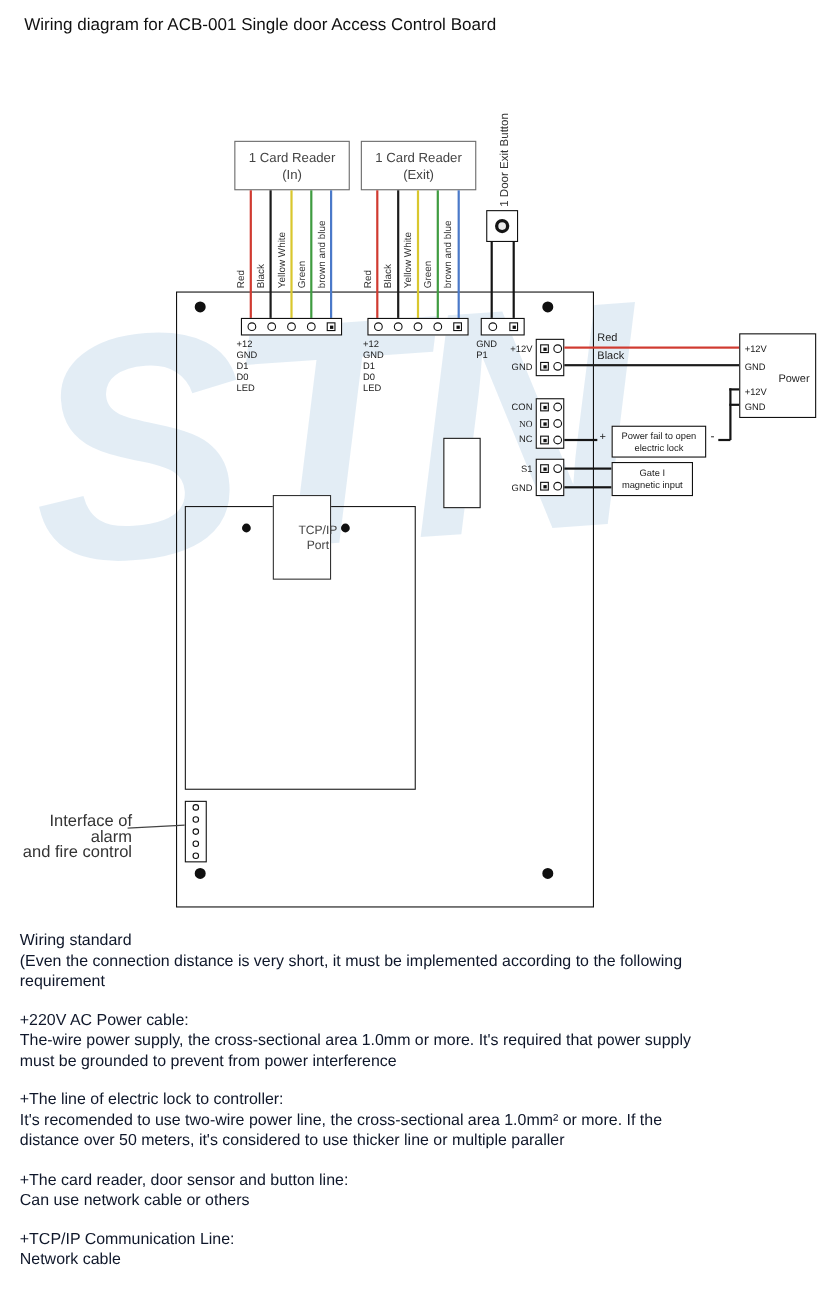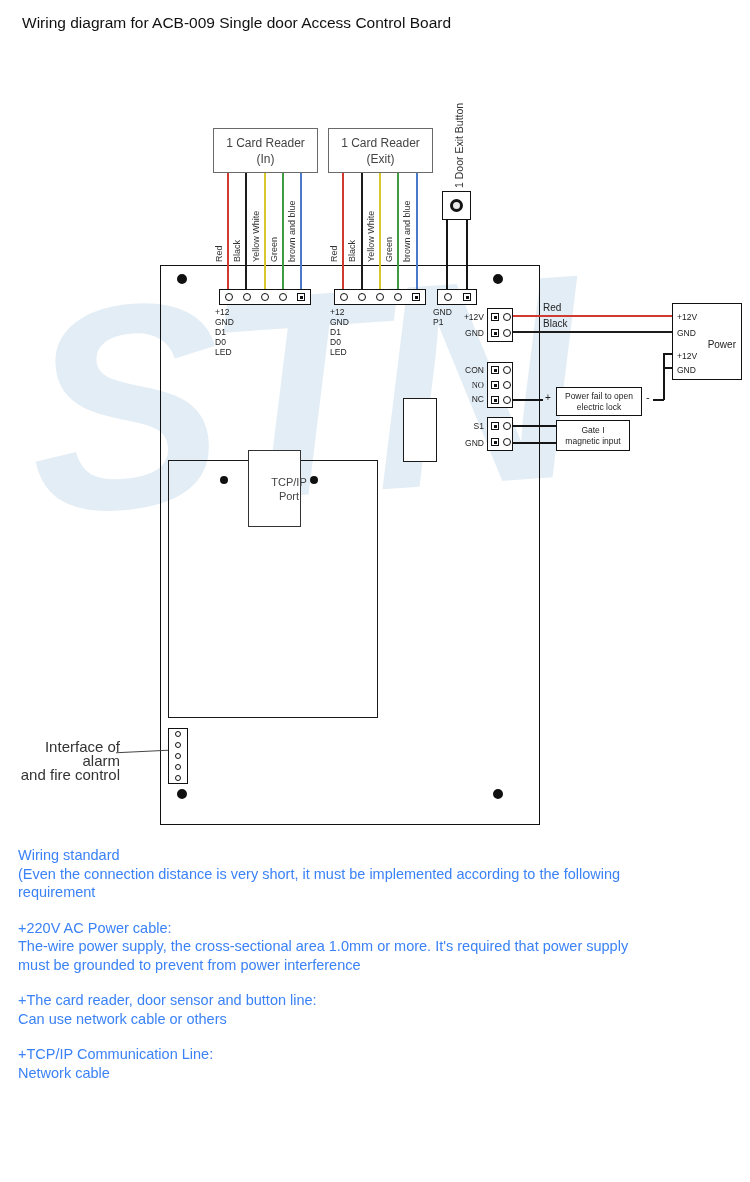--- a/index.html
+++ b/index.html
@@ -30,31 +30,31 @@
   .rlabel { position:absolute; width:34px; text-align:right; font-size:8.5px; color:#222; }
   .wbox { position:absolute; border:1px solid #111; background:#fff; }
   .ctext { display:flex; flex-direction:column; align-items:center; justify-content:center; text-align:center; }
   .small-text { font-size:8.5px; color:#222; line-height:11px; }
   .btn-box { position:absolute; left:442px; top:191px; width:29px; height:29px; border:1.5px solid #111;
              display:flex; align-items:center; justify-content:center; background:#fff; }
   .btn-circle { width:13px; height:13px; border:3px solid #141414; border-radius:50%; background:#e9e9e9; }
   .alarm-conn { position:absolute; left:168px; top:728px; width:20px; height:56px; border:1.5px solid #111;
                 display:flex; flex-direction:column; align-items:center; justify-content:space-around; background:#fff; }
   .dot-c { width:6px; height:6px; border:1px solid #111; border-radius:50%; background:#fff; }
-  .notes { position:absolute; left:18px; top:846px; width:722px; font-size:14.5px; line-height:18.5px; color:#3b82f6; }
+  .notes { position:absolute; left:18px; top:846px; width:722px; font-size:14.5px; line-height:18.5px; color:#0f172a; }
   .notes p { white-space:pre-line; margin:0 0 17px 0; }
 </style>
 </head>
 <body>
 
 <div class="stage">
 
   <div class="watermark" style="z-index:0;">STN</div>
 
-  <div class="page-title">Wiring diagram for ACB-009 Single door Access Control Board</div>
+  <div class="page-title">Wiring diagram for ACB-001 Single door Access Control Board</div>
 
   <div class="board"></div>
   <div class="hole" style="left:177px; top:274px;"></div>
   <div class="hole" style="left:493px; top:274px;"></div>
   <div class="hole" style="left:177px; top:789px;"></div>
   <div class="hole" style="left:493px; top:789px;"></div>
 
   <div class="obox" style="left:213px; top:128px; width:105px; height:45px;">
     <span>1  Card Reader</span>
     <span>(In)</span>
@@ -228,19 +228,22 @@
     <span class="dot-c"></span>
   </div>
 
   <div class="notes">
     <p>Wiring standard
 (Even the connection distance is very short, it must be implemented according to the following
 requirement</p>
     <p>+220V AC Power cable:
 The-wire power supply, the cross-sectional area 1.0mm or more. It's required that power supply
 must be grounded to prevent from power interference</p>
+    <p>+The line of electric lock to controller:
+It's recomended to use two-wire power line, the cross-sectional area 1.0mm² or more. If the
+distance over 50 meters, it's considered to use thicker line or multiple paraller</p>
     <p>+The card reader, door sensor and button line:
 Can use network cable or others</p>
     <p>+TCP/IP Communication Line:
 Network cable</p>
   </div>
 
 </div>
 
 </body></html>

